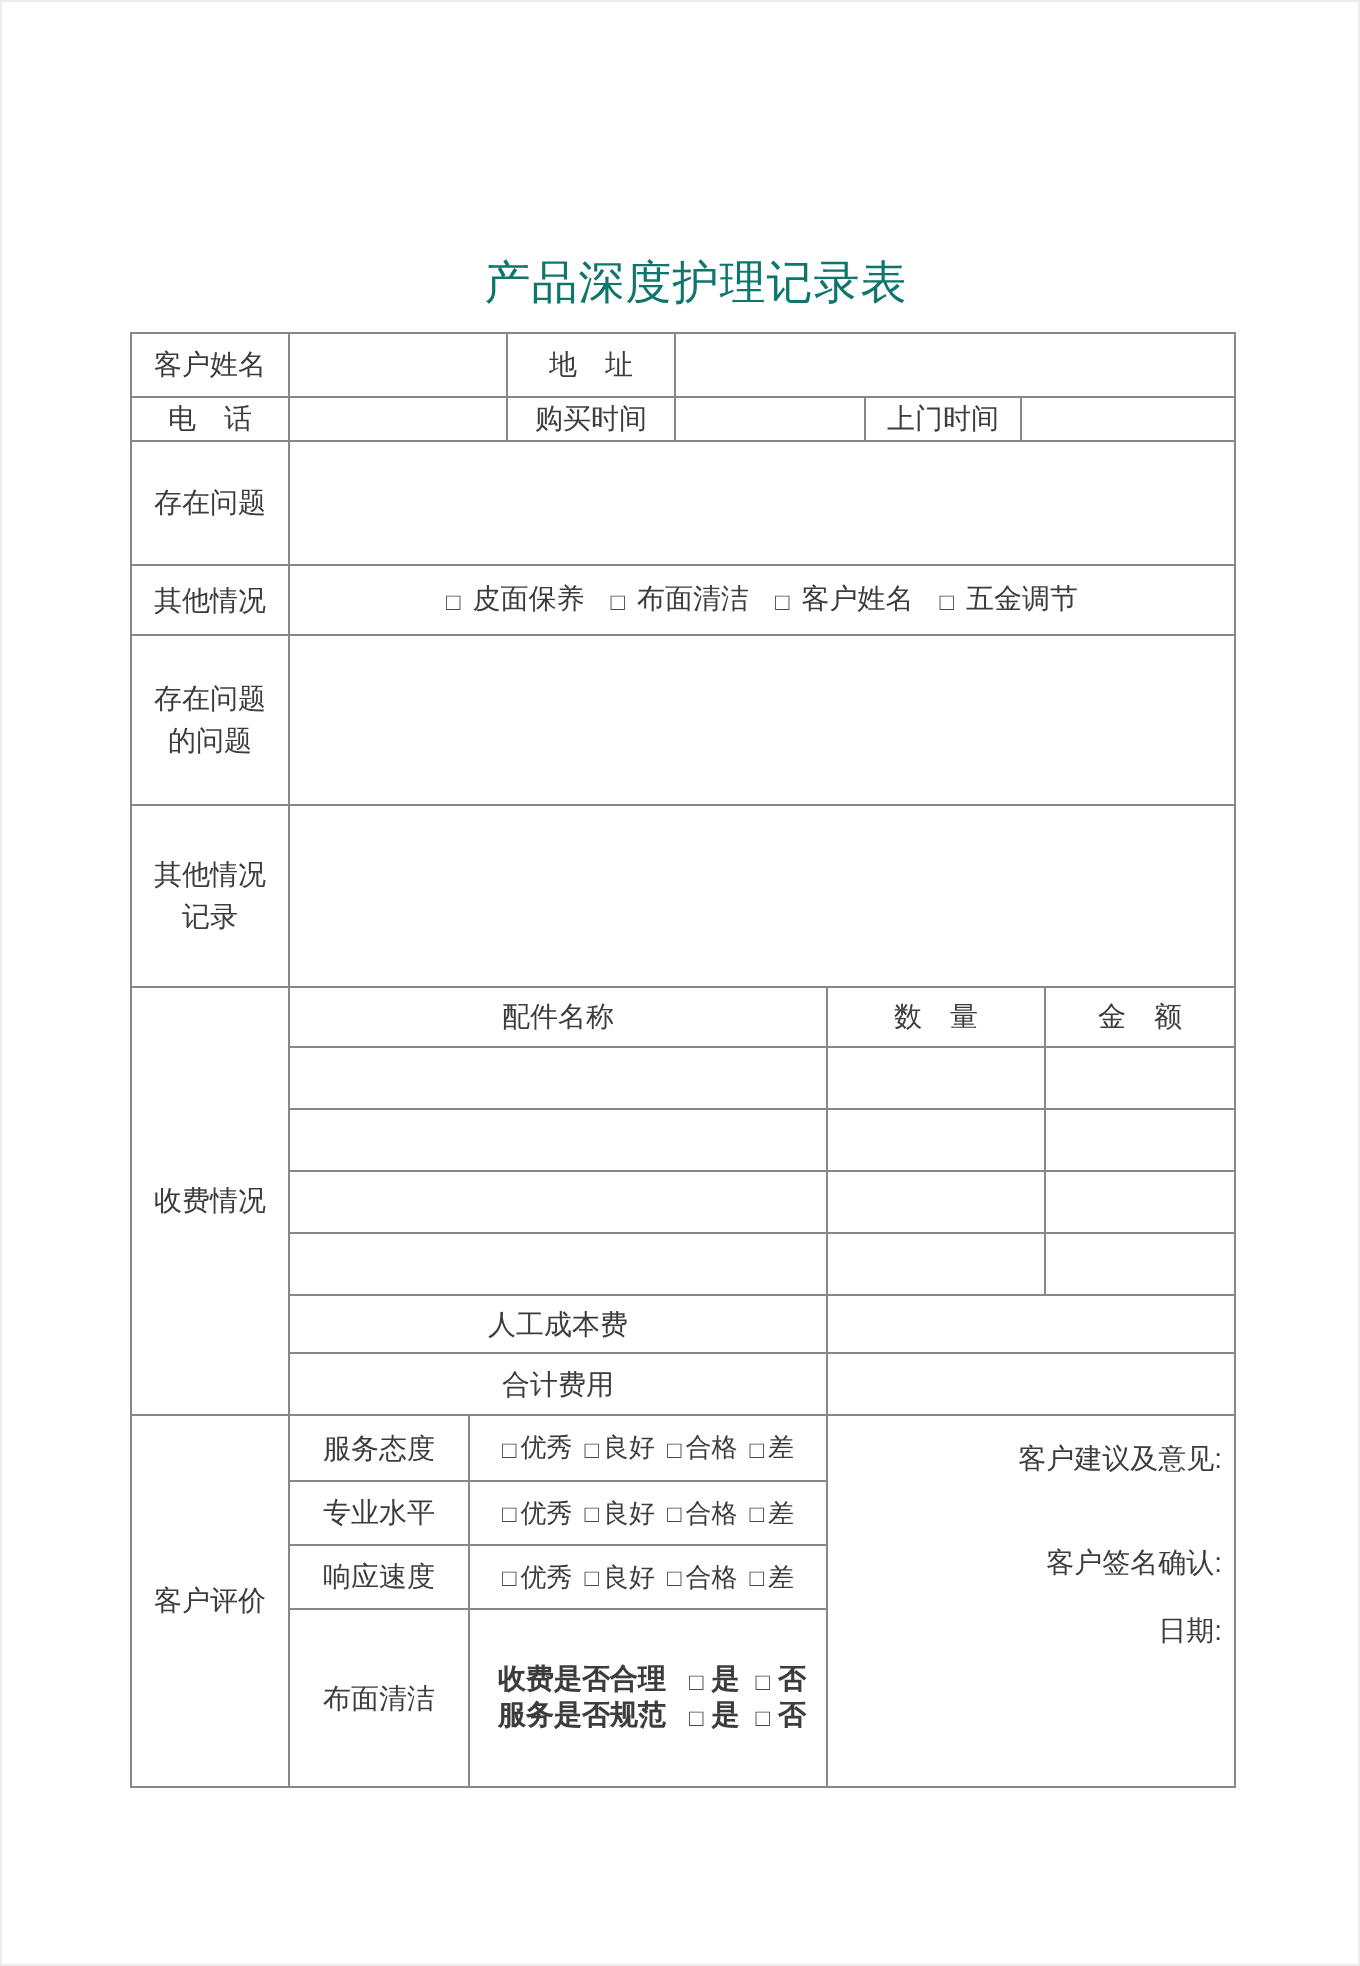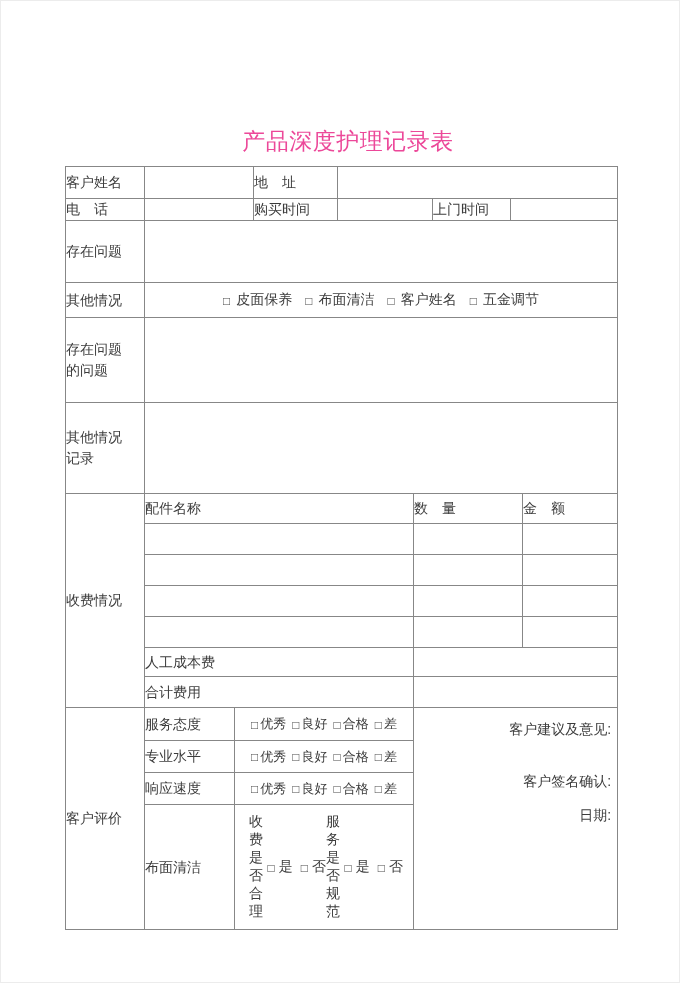--- a/index.html
+++ b/index.html
@@ -11,52 +11,54 @@
     background: #ffffff;
     border: 1px solid #ececec;
     overflow: hidden;
   }
   .form-title {
     position: absolute;
     top: 125px; left: 16px; right: 0;
     text-align: center;
     font-size: 23px;
     letter-spacing: 0.5px;
-    color: #ec4899;
+    color: #0f766e;
   }
   table.form {
     position: absolute;
     left: 64px; top: 165px;
     width: 552px;
     border-collapse: collapse;
     table-layout: fixed;
   }
   td {
     border: 1px solid #878787;
     font-size: 14px;
     color: #3c3c3c;
+    text-align: center;
     vertical-align: middle;
     overflow: hidden;
   }
   td.lbl { line-height: 1.5; }
   td.pre { white-space: pre-line; }
   td.input { background: #ffffff; }
   
   .optrow { display: flex; justify-content: center; align-items: center; gap: 13px; }
   .opt { display: inline-flex; align-items: center; white-space: nowrap; }
   .cb { font-size: 12px; color: #4a4a4a; line-height: 1; position: relative; top: 0.5px; }
   .care .cb { margin-right: 6px; }
   
   .ratings { display: flex; justify-content: center; align-items: center; gap: 6px; font-size: 13px; }
   .ratings .cb { margin-right: 2px; }
   
   .questions {
     height: 100%;
-    display: flex; flex-direction: row; justify-content: space-around;
+    display: flex; flex-direction: column; justify-content: space-around;
     padding: 8px 10px 8px 14px;
+    font-weight: bold;
   }
   .q { display: flex; justify-content: space-between; align-items: center; font-size: 14px; }
   .q .yn { display: inline-flex; gap: 8px; }
   .q .cb { margin-right: 4px; }
   
   td.feedback { vertical-align: top; text-align: right; }
   .fb { padding: 11px 6px 0 14px; font-size: 14px; line-height: 20px; }
   .fb .sig { margin-top: 32px; }
   .fb .date { margin-top: 14px; }
 </style>

